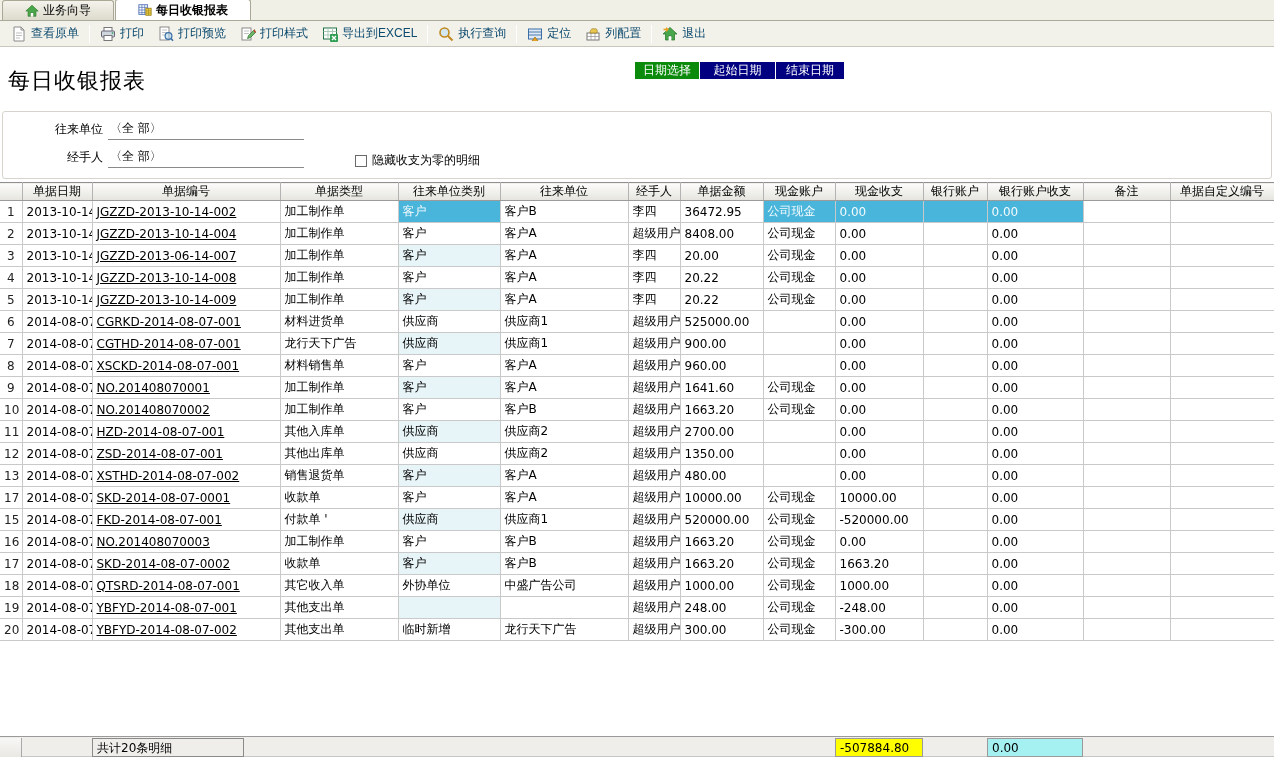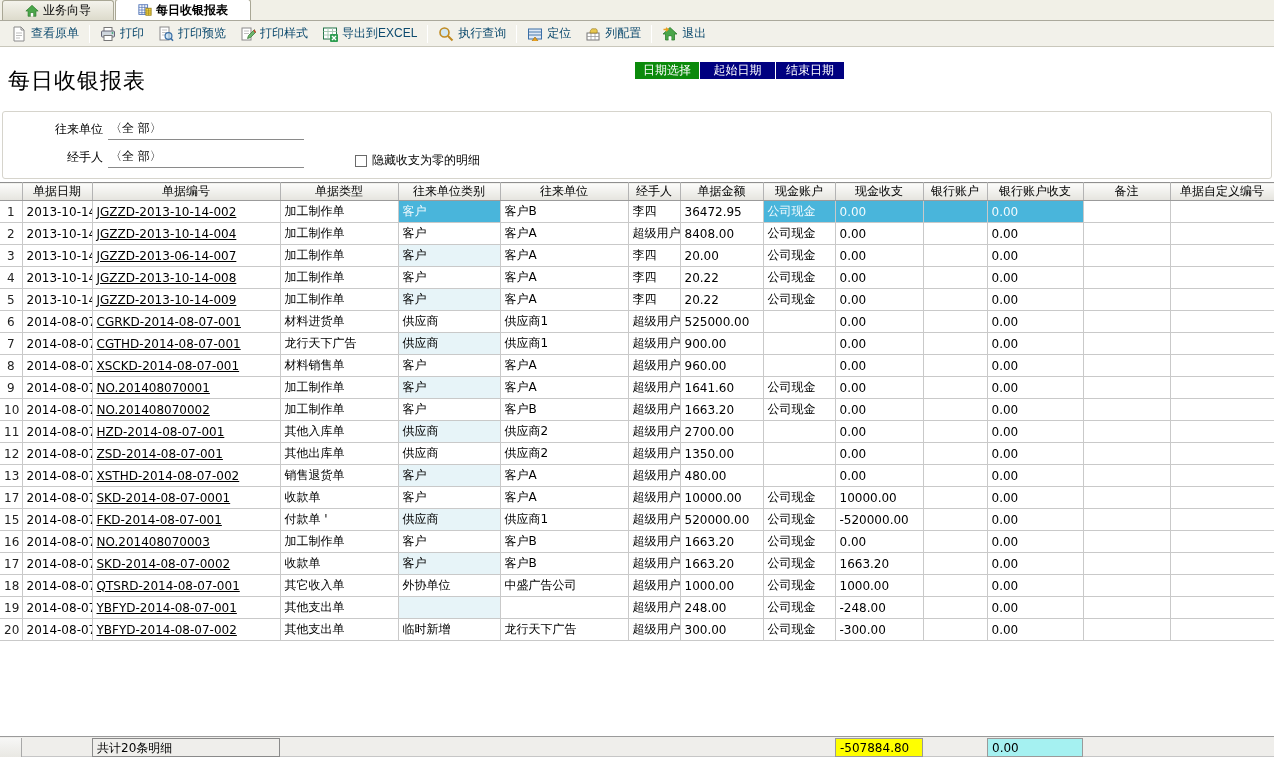--- a/index.html
+++ b/index.html
@@ -57,21 +57,21 @@
   td.c9, td.c8 { background:var(--cash); }
   td.c10, td.c11 { background:var(--bank); }
   td.c4.tintA { background:#E7F4F8; }
   td.link { text-decoration:underline; }
   td.sel { background:var(--sel) !important; color:#F2FAFD; }
   
   .summary { position:absolute; top:736px; left:0; width:1274px; height:21px;
     background:#EFEEEB; border-top:1px solid #9a9a9a; border-bottom:1px solid #C6C6C6; }
   .sumcell { position:absolute; top:1px; height:19px; line-height:18px; padding:0 4px; font-size:12px; }
   .sum-rownum { left:0; width:22px; background:linear-gradient(#F7F7F6,#E9E8E3); border-right:1px solid #A8A8A8; }
-  .sum-count { left:92px; width:188px; border:1px solid #8a8a8a; }
+  .sum-count { left:92px; width:152px; border:1px solid #8a8a8a; }
   .sum-cash { left:835px; width:88px; background:var(--cash); border:1px solid #9a9a9a; }
   .sum-bank { left:987px; width:96px; background:var(--bank); border:1px solid #9a9a9a; }
 </style>
 </head>
 <body>
 
 <div class="tabbar">
   <div class="tab">
     <span class="ticon">
       <svg viewBox="0 0 16 16" width="14" height="14">

